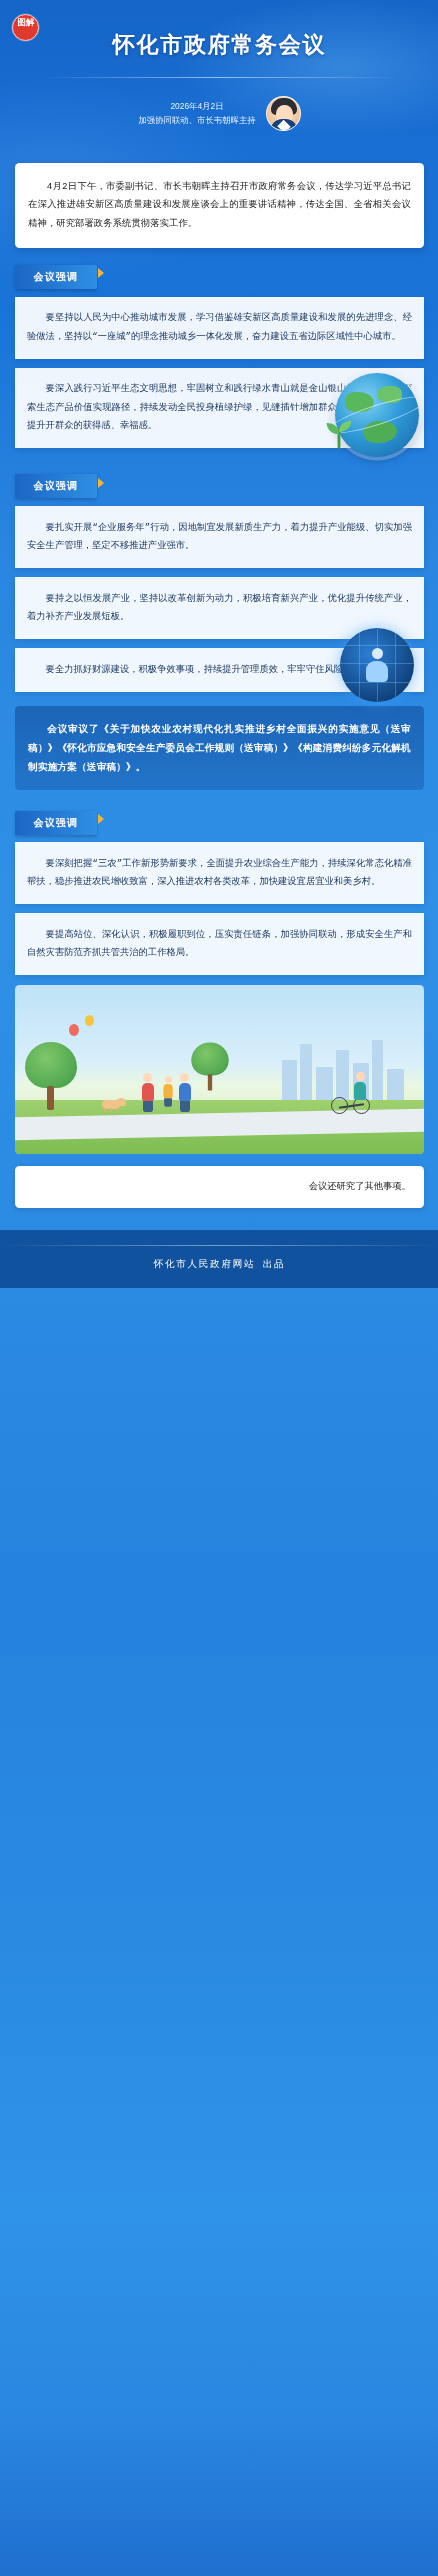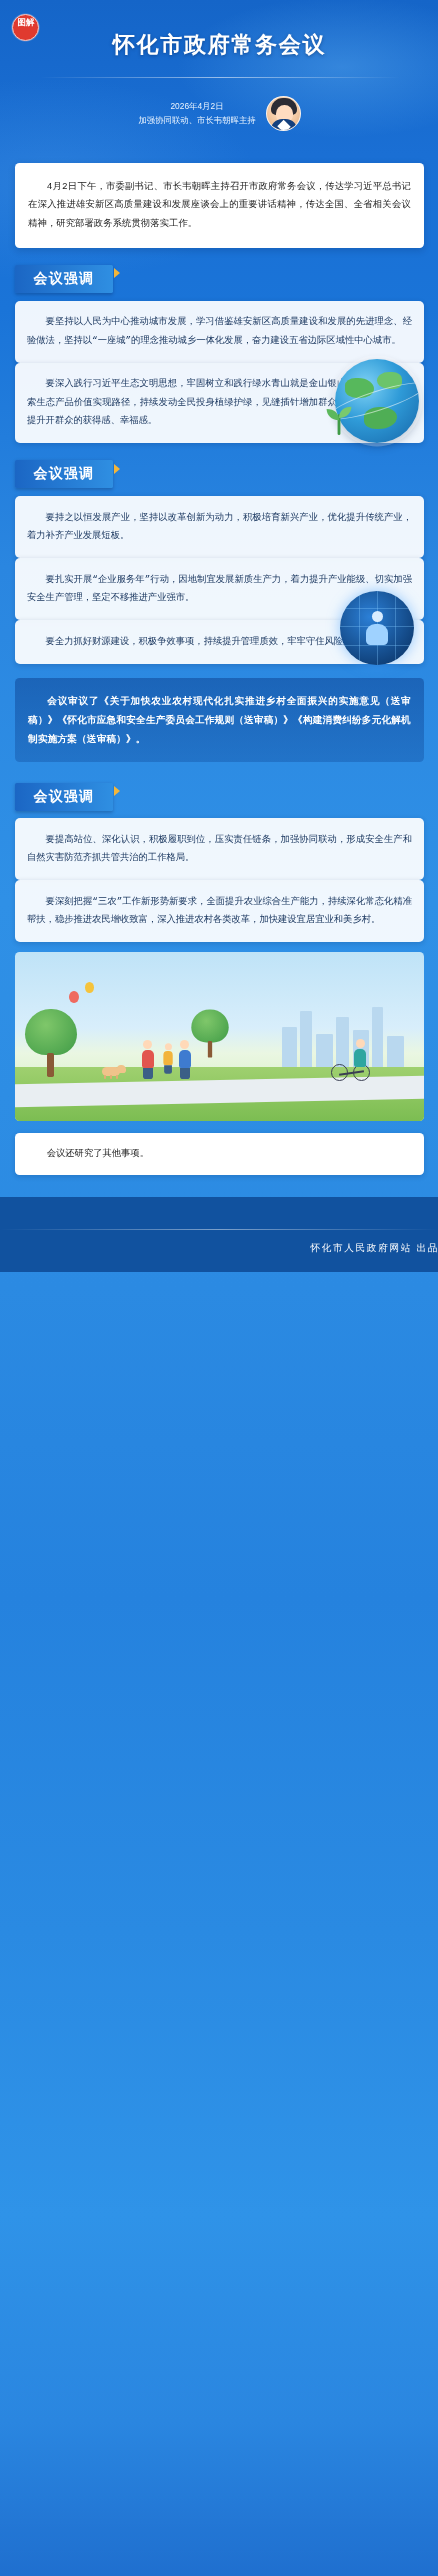--- a/index.html
+++ b/index.html
@@ -120,45 +120,46 @@
   }
   .indent { text-indent: 2em; display: block; }
 
   
   .ribbon {
     margin: 17px 0 7.9px;
     display: inline-block;
     position: relative;
     background: linear-gradient(90deg, #1b66c4, #2f8fe2);
     color: #fff;
-    font-size: 14px;
+    font-size: 10px;
     font-weight: bold;
     letter-spacing: 1.1px;
     padding: 5px 19px;
     border-radius: 1.7px;
     box-shadow: 0 1.1px 3.4px rgba(0,20,60,.25);
   }
   .ribbon::after {
     content: "";
     position: absolute; right: -6.7px; top: 3.4px;
     border-left: 6.7px solid #f3b63a;
     border-top: 5px solid transparent;
     border-bottom: 5px solid transparent;
   }
   .ribbon-row { text-align: left; }
 
   
   .card {
     background: rgba(255,255,255,.93);
-    border-radius: 5px;
+    border-radius: 0;
     padding: 12.4px 12.4px;
     color: #16335c;
     font-size: 9.3px;
     line-height: 18.6px;
     text-align: justify;
+    margin-bottom: 9px;
     box-shadow: 0 1.7px 5.6px rgba(0,25,70,.16);
     position: relative;
     overflow: hidden;
   }
   .card p { text-indent: 2em; }
 
   
   .announce {
     background: linear-gradient(180deg, rgba(14,70,150,.55), rgba(14,70,150,.35));
     border-radius: 4.5px;
@@ -264,30 +265,31 @@
   .final-card {
     background: #ffffff;
     border-radius: 4.5px;
     padding: 12.4px 13.5px;
     color: #1b1b1b;
     font-size: 9.3px;
     line-height: 18px;
     margin: 11.2px 0 21.4px;
     box-shadow: 0 1.7px 5.6px rgba(0,25,70,.16);
   }
-  .final-card p { text-indent: 2em; }
+  .final-card p { text-indent: 2em; text-align: right; }
 
   
   .footer {
     background: #11529f;
     color: #ffffff;
-    text-align: right;
+    text-align: center;
     font-size: 9.6px;
     letter-spacing: 1.7px;
-    padding: 32px 0 17px;
+    padding: 15px 0 17px;
+    font-family: Liberation Mono, monospace;
   }
   .footer-rule {
     width: 100%; height: 1.1px;
     background: linear-gradient(90deg, rgba(255,255,255,0), rgba(255,255,255,.45), rgba(255,255,255,0));
     margin-bottom: 12.4px;
   }
 </style>
 </head>
 <body>
 
@@ -342,24 +344,24 @@
         <path d="M32 30 C46 30 54 20 54 10 C40 10 32 18 32 30Z" fill="#79c96f"></path>
       </svg>
     </div>
 
 
     <div class="ribbon-row">
       <div class="ribbon">会议强调</div>
     </div>
 
     <div class="card">
+      <p>要扎实开展“企业服务年”行动，因地制宜发展新质生产力，着力提升产业能级、切实加强安全生产管理，坚定不移推进产业强市。</p>
+    </div>
+    <div class="card">
       <p>要持之以恒发展产业，坚持以改革创新为动力，积极培育新兴产业，优化提升传统产业，着力补齐产业发展短板。</p>
-    </div>
-    <div class="card">
-      <p>要扎实开展“企业服务年”行动，因地制宜发展新质生产力，着力提升产业能级、切实加强安全生产管理，坚定不移推进产业强市。</p>
     </div>
     <div class="card">
       <p>要全力抓好财源建设，积极争效事项，持续提升管理质效，牢牢守住风险底线。</p>
     </div>
 
     <div class="illus">
       <div class="tech-ball">
         <div class="grid-h" style="left:0;top:17px;width:74px;height:0.6px;"></div>
         <div class="grid-h" style="left:0;top:35px;width:74px;height:0.6px;"></div>
         <div class="grid-h" style="left:0;top:54px;width:74px;height:0.6px;"></div>
@@ -375,24 +377,24 @@
 
     <div class="announce">
       <p>会议审议了《关于加快农业农村现代化扎实推进乡村全面振兴的实施意见（送审稿）》《怀化市应急和安全生产委员会工作规则（送审稿）》《构建消费纠纷多元化解机制实施方案（送审稿）》。</p>
     </div>
 
     <div class="ribbon-row">
       <div class="ribbon">会议强调</div>
     </div>
 
     <div class="card">
+      <p>要深刻把握“三农”工作新形势新要求，全面提升农业综合生产能力，持续深化常态化精准帮扶，稳步推进农民增收致富，深入推进农村各类改革，加快建设宜居宜业和美乡村。</p>
+    </div>
+    <div class="card">
       <p>要提高站位、深化认识，积极履职到位，压实责任链条，加强协同联动，形成安全生产和自然灾害防范齐抓共管共治的工作格局。</p>
-    </div>
-    <div class="card">
-      <p>要深刻把握“三农”工作新形势新要求，全面提升农业综合生产能力，持续深化常态化精准帮扶，稳步推进农民增收致富，深入推进农村各类改革，加快建设宜居宜业和美乡村。</p>
     </div>
 
     <div class="scene">
       <div class="sky-city">
         <div class="bldg" style="left:0;width:14.6px;height:42px;"></div>
         <div class="bldg" style="left:18px;width:12.4px;height:58px;"></div>
         <div class="bldg" style="left:34px;width:17px;height:35px;"></div>
         <div class="bldg" style="left:54px;width:13.5px;height:52px;"></div>
         <div class="bldg" style="left:71px;width:15.7px;height:39px;"></div>
         <div class="bldg" style="left:90px;width:11.2px;height:62px;"></div>

